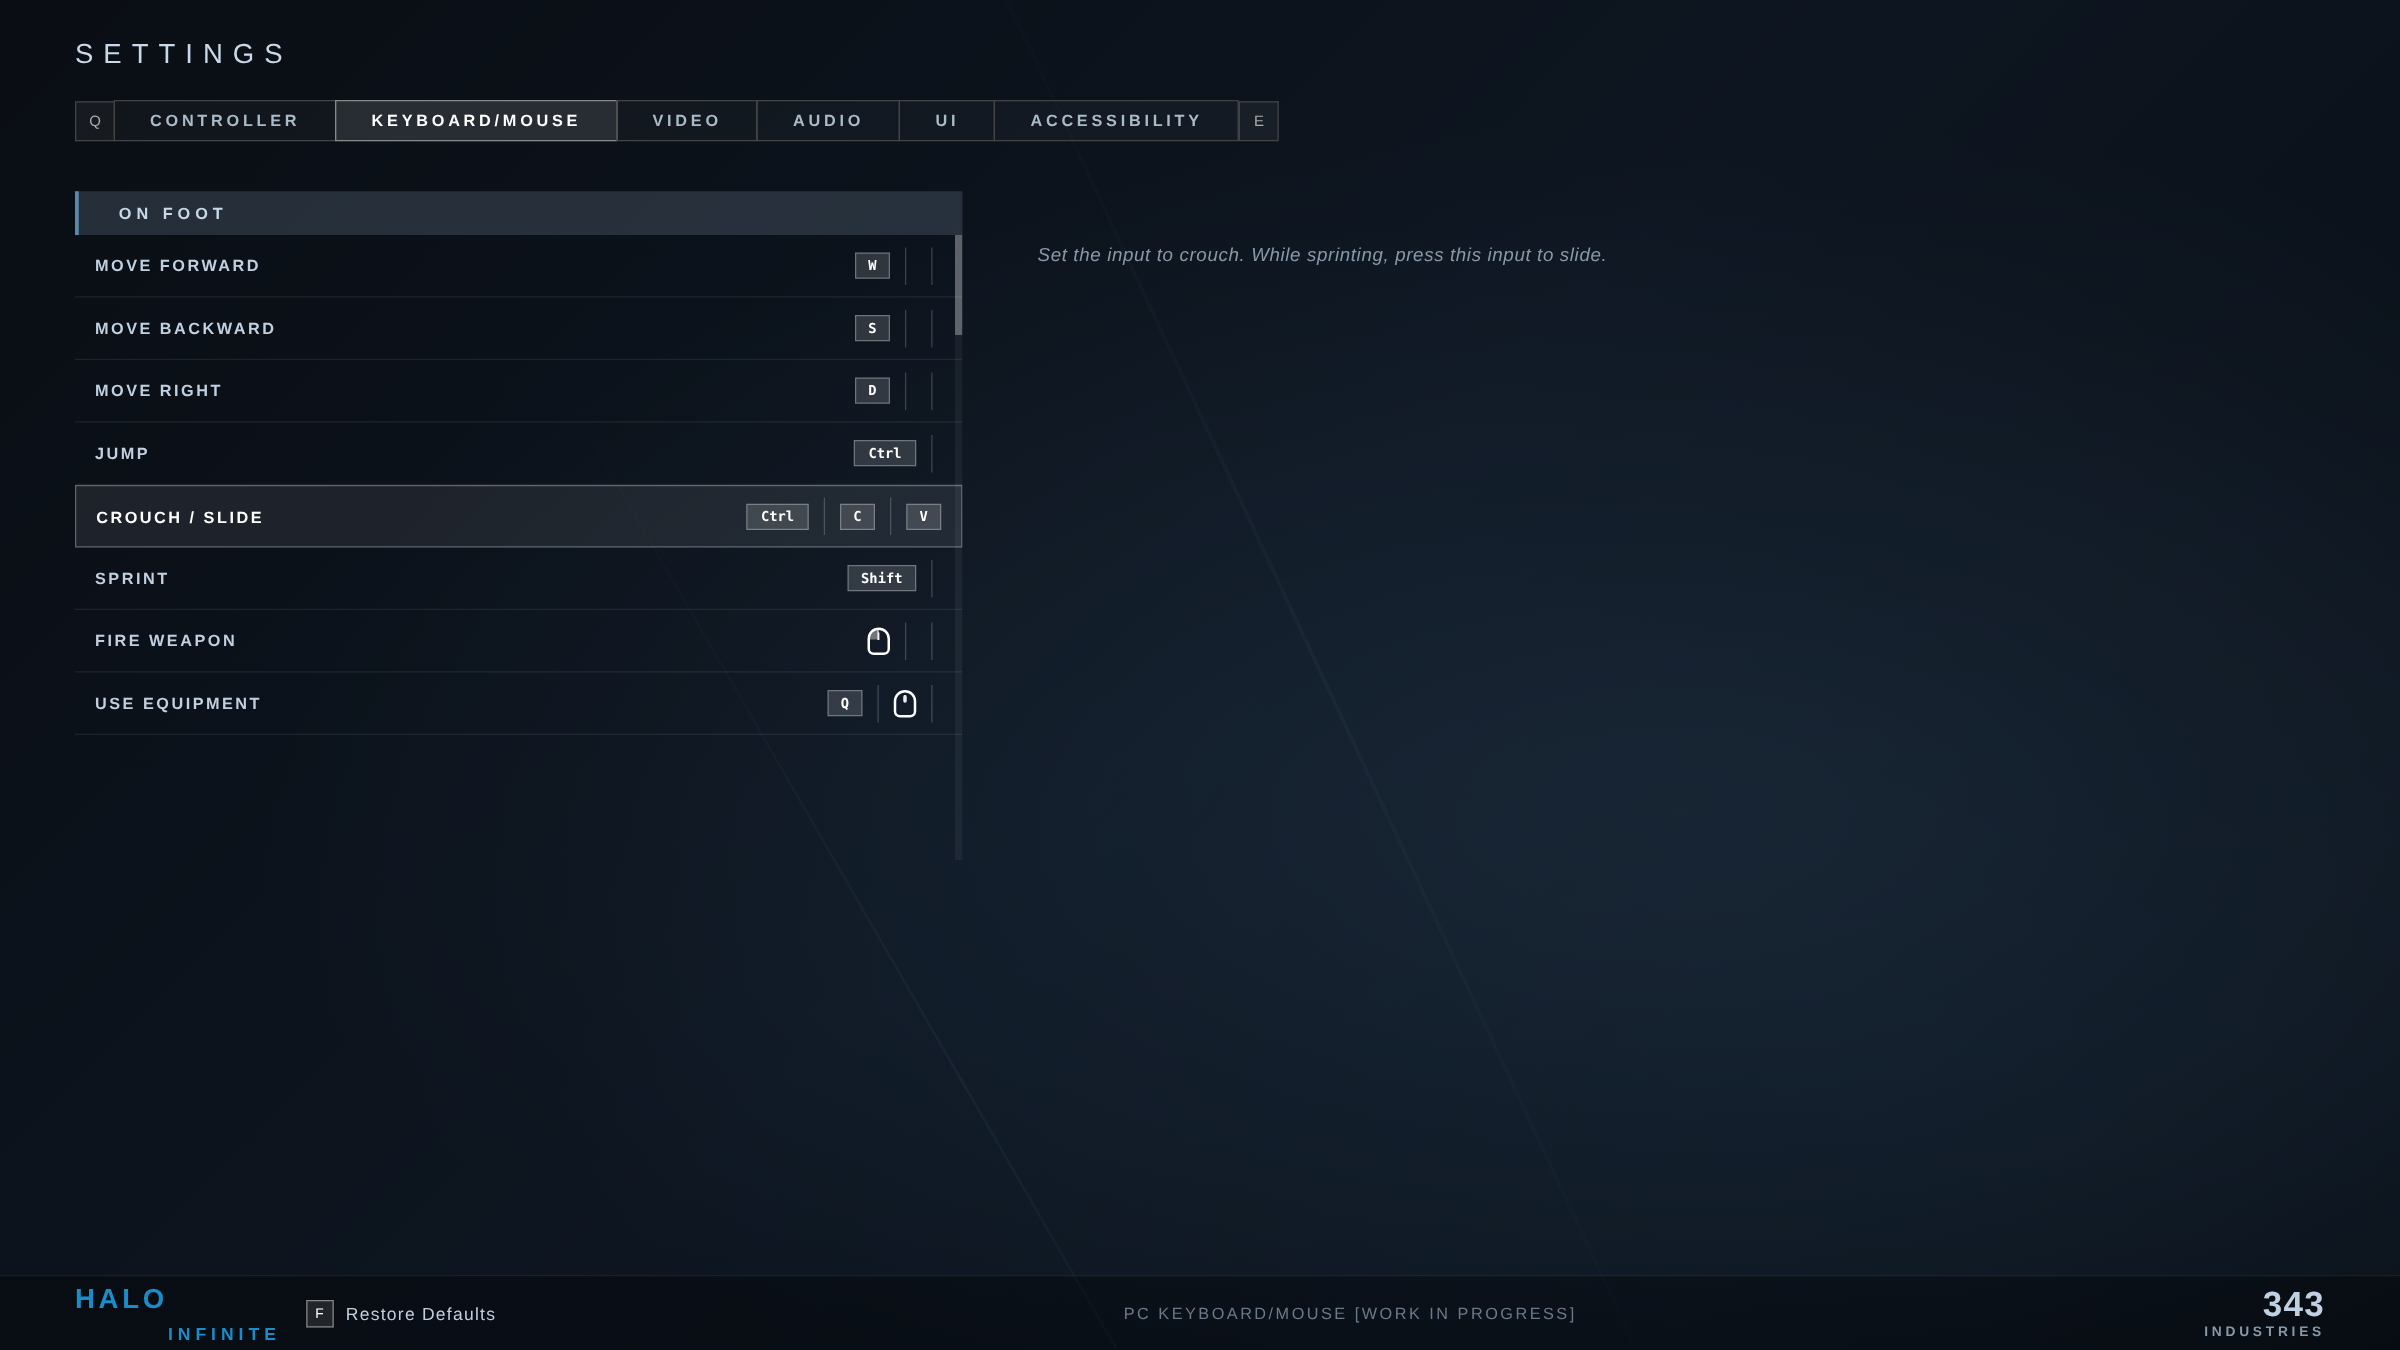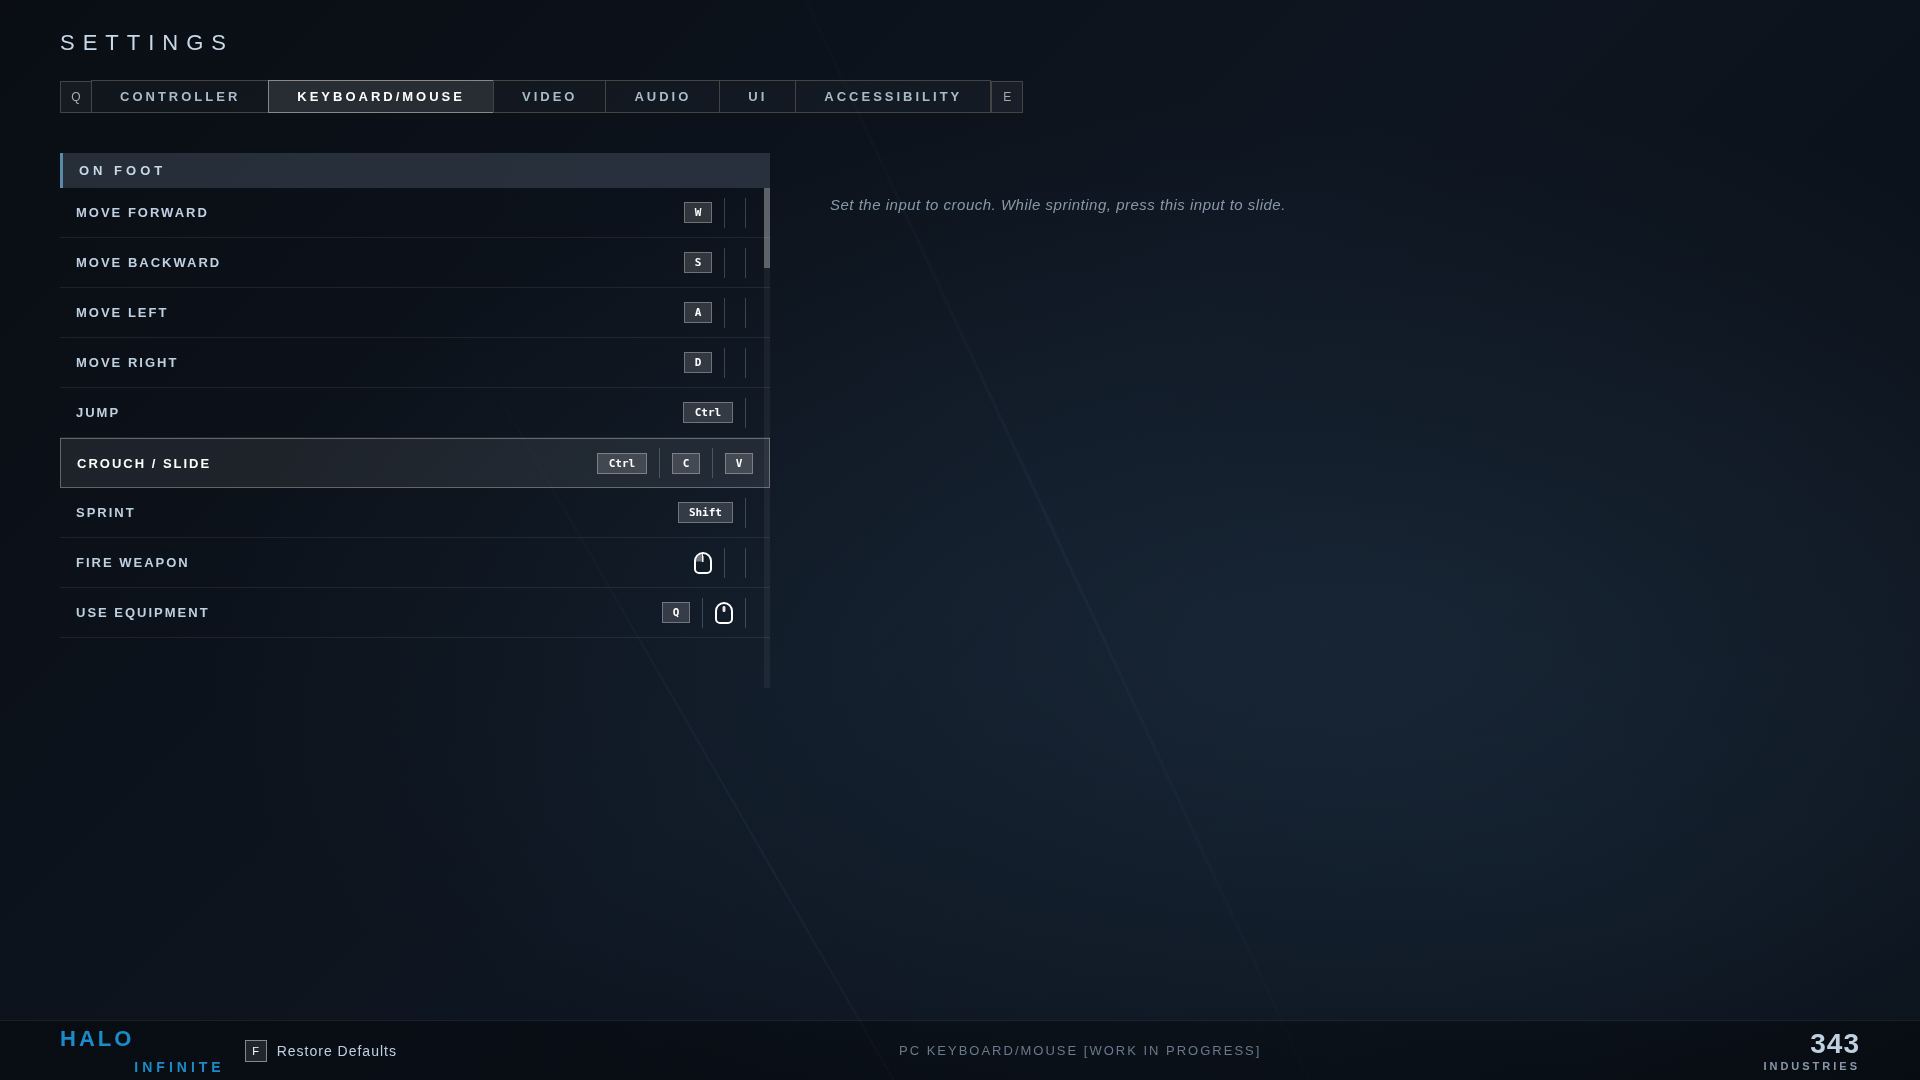--- a/index.html
+++ b/index.html
@@ -145,21 +145,21 @@
       top: 0;
       right: 0;
       width: 6px;
       height: 80px;
       background: rgba(255,255,255,0.3);
     }
 
     
     .section-header {
       background: rgba(120, 140, 160, 0.25);
-      padding: 10px 16px;
+      padding: 10px 32px;
       color: #c8d8e8;
       font-size: 13px;
       font-weight: 700;
       letter-spacing: 4px;
       text-transform: uppercase;
       border-left: 3px solid #5a8aaa;
     }
 
     
     .binding-row {
@@ -405,28 +405,20 @@
 
         <div class="binding-row">
           <span class="binding-name">MOVE BACKWARD</span>
           <div class="keys-group">
             <span class="key-badge">S</span>
             <div class="key-separator"></div>
             <div class="key-separator"></div>
           </div>
         </div>
 
-        <div class="binding-row">
-          <span class="binding-name">MOVE LEFT</span>
-          <div class="keys-group">
-            <span class="key-badge">A</span>
-            <div class="key-separator"></div>
-            <div class="key-separator"></div>
-          </div>
-        </div>
 
         <div class="binding-row">
           <span class="binding-name">MOVE RIGHT</span>
           <div class="keys-group">
             <span class="key-badge">D</span>
             <div class="key-separator"></div>
             <div class="key-separator"></div>
           </div>
         </div>
 

